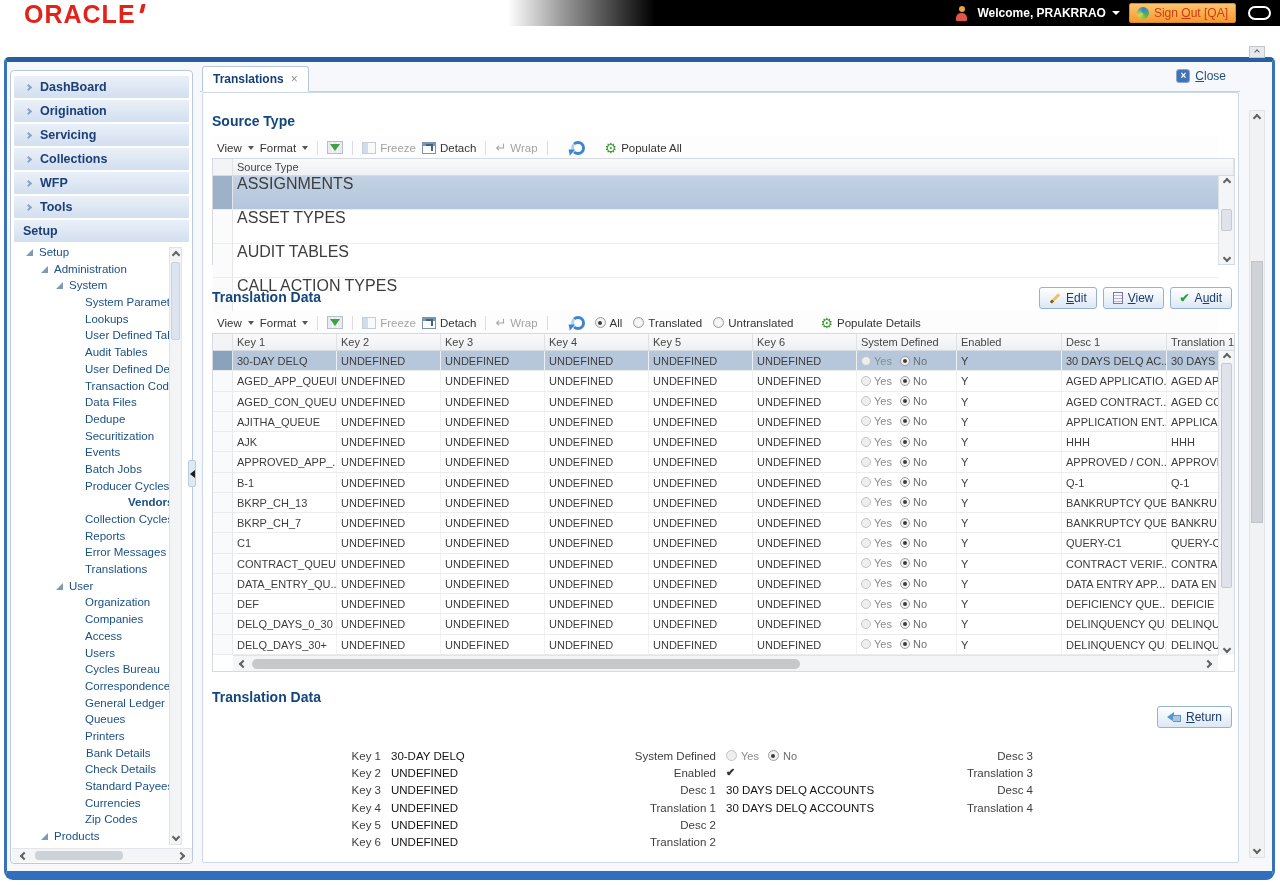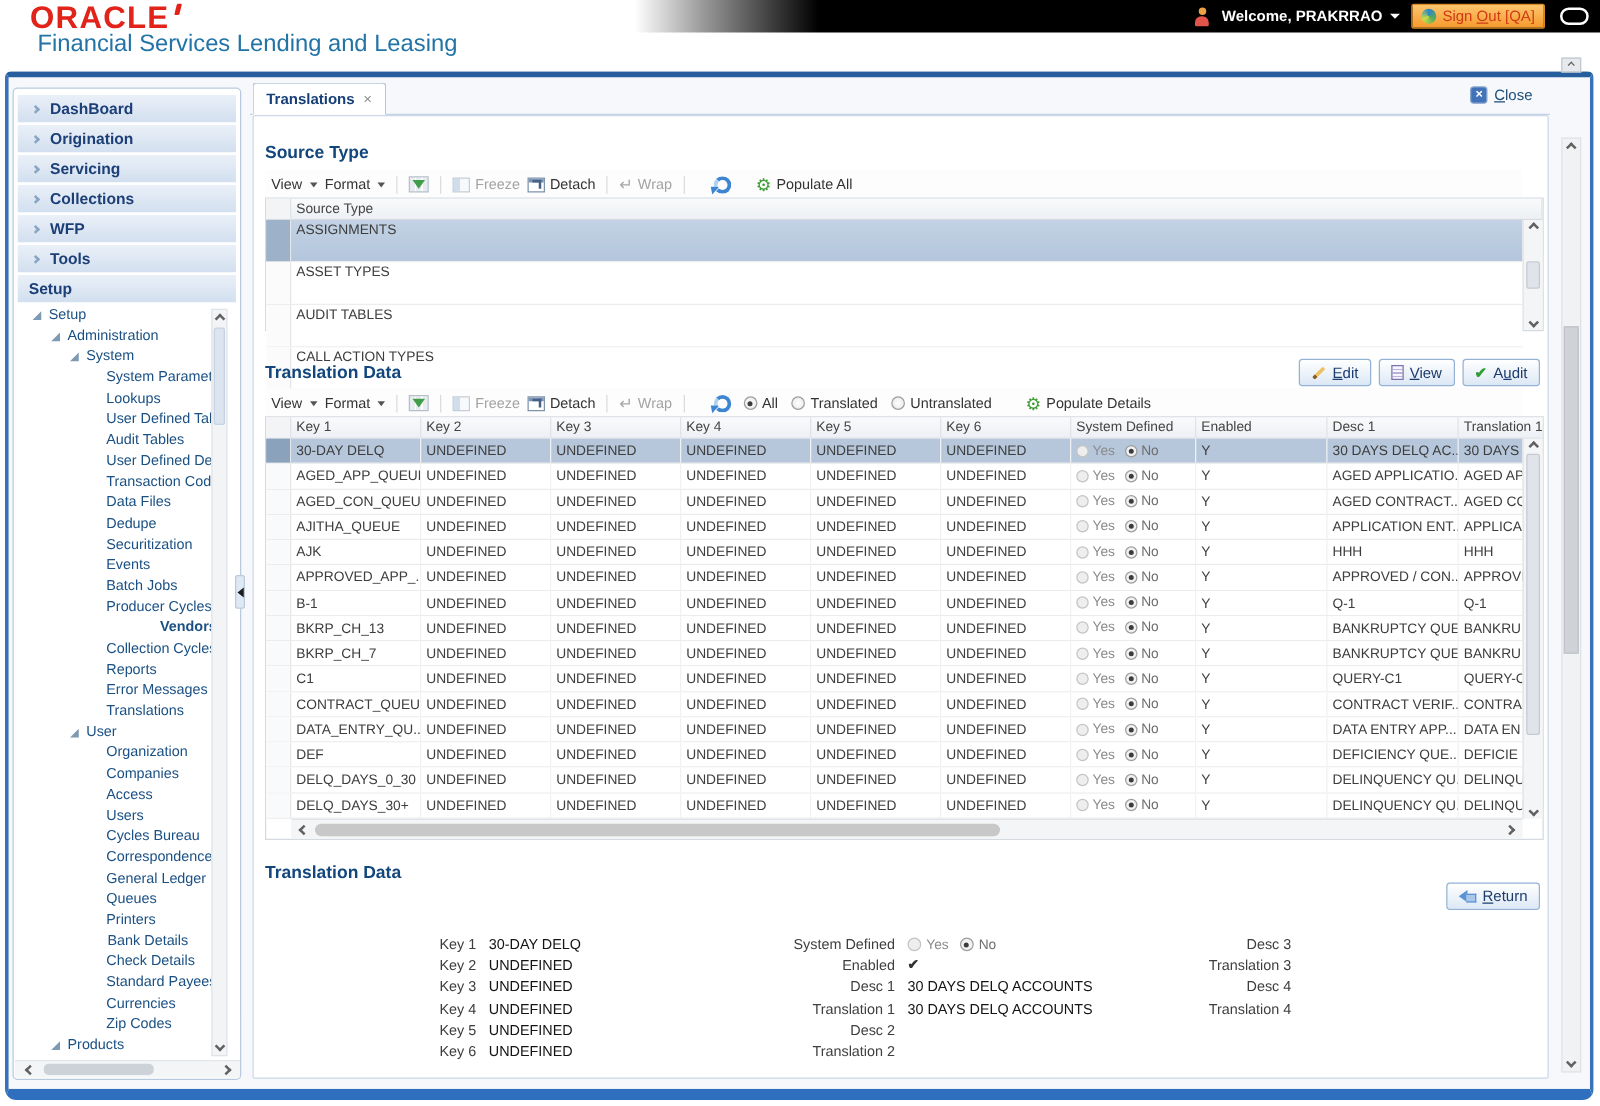--- a/index.html
+++ b/index.html
@@ -138,21 +138,21 @@
   .td-grid{top:240px;height:339px}
   .t-head{display:flex;height:17px;line-height:16px;background:linear-gradient(#f9fafb,#edf0f4);
     border-bottom:1px solid #d7dce3;font-size:11px;color:#444}
   .cell{padding:0 4px;overflow:hidden;white-space:nowrap;flex:none}
   .t-head .cell{border-right:1px solid #dfe3e8}
   .leader{width:20px;padding:0;background:#f3f4f6}
   .c-src{flex:1}
   .c-k{width:104px} .c-sd{width:100px} .c-en{width:105px} .c-d1{width:105px}
   .c-t1{flex:1;border-right:none !important}
   .rows{position:relative;margin-right:16px}
-  .s-row{display:flex;height:34px;line-height:16.3px;font-size:11px;color:#3d3d3d;
+  .s-row{display:flex;height:34px;line-height:16.3px;font-size:16px;color:#3d3d3d;
     border-bottom:1px solid #ededed;background:#fff;cursor:pointer}
   .s-row .leader{background:#fbfbfc;border-right:1px solid #e4e6e9}
   .s-row.sel{background:linear-gradient(#c3d2e4,#b3c6dc)}
   .s-row.sel .leader{background:#9db1c9}
   .t-row{display:flex;height:20.27px;line-height:20.27px;font-size:11px;color:#3d3d3d;
     border-bottom:1px solid #ececec;background:#fff;cursor:pointer}
   .t-row .cell{border-right:1px solid #f0f1f3}
   .t-row .leader{background:#f9fafb;border-right:1px solid #e6e8ea}
   .t-row.sel{background:#b7c7db}
   .t-row.sel .leader{background:#8ba2bd}
@@ -194,21 +194,20 @@
     border:1px solid #c2c7cd;display:flex;align-items:center;justify-content:center;cursor:pointer}
   u{text-decoration:underline}
 </style>
 </head>
 <body>
 
 <div class="page">
 
   <header>
     <div class="logo"><span>ORACLE</span><span class="logo-tick"></span></div>
-    <div class="product">Financial Services Lending and Leasing</div>
     <div class="topbar">
       <span class="person"></span>
       <span class="welcome">
           <span>Welcome, PRAKRRAO</span>
           <span class="dd-caret"></span>
         </span>
       <span class="signout">
           <span class="i-signout"></span>
           <span class="btn-lbl">Sign <u>O</u>ut [QA]</span>
         </span>

